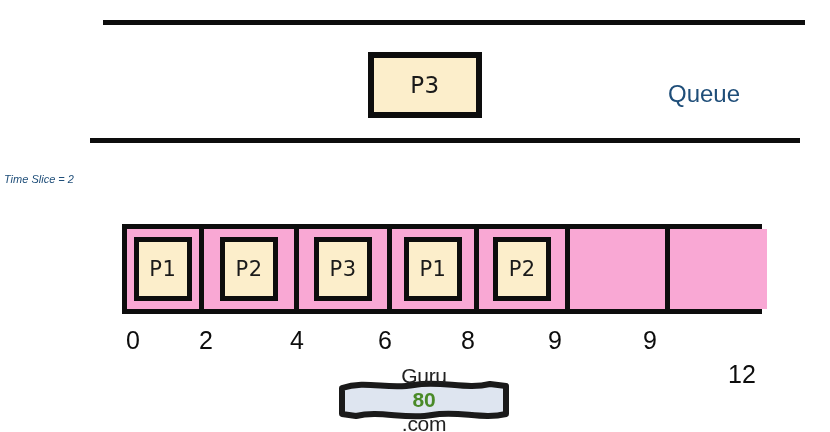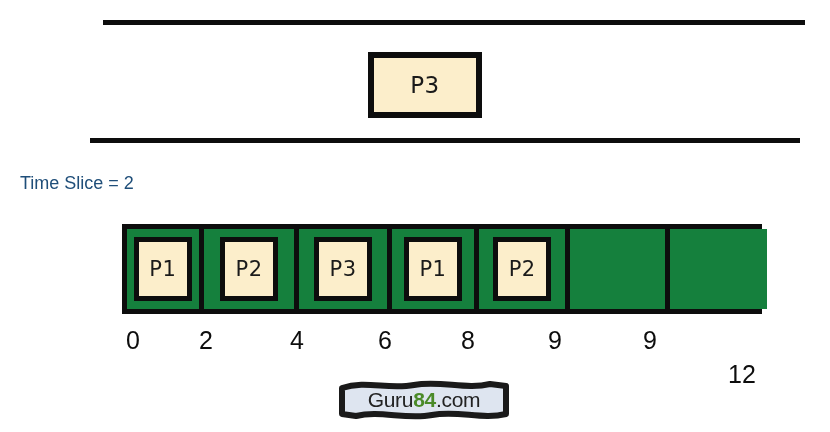--- a/index.html
+++ b/index.html
@@ -54,44 +54,45 @@
     left: 668px;
     top: 80px;
     font-size: 24px;
     color: #1f4e79;
     font-family: "Liberation Sans", sans-serif;
   }
 
   
   #time-slice-label {
     position: absolute;
-    left: 20px;
+    left: 4px;
     top: 173px;
-    font-size: 18px;
+    font-size: 11px;
     color: #1f4e79;
     font-family: "Liberation Sans", sans-serif;
     white-space: nowrap;
+    font-style: italic;
   }
 
   
   #gantt-chart {
     position: absolute;
     left: 122px;
     top: 224px;
     width: 640px;
     height: 90px;
     box-sizing: border-box;
     border: 5px solid #0d0d0d;
     background: #c5e0b4;
     display: flex;
   }
   .gantt-cell {
     position: relative;
     box-sizing: border-box;
-    background: #15803d;
+    background: #f9a8d4;
     border-right: 5px solid #0d0d0d;
     display: flex;
     align-items: center;
     justify-content: center;
   }
   .gantt-cell:last-child { border-right: none; }
 
   .gantt-inner {
     box-sizing: border-box;
     background: #fceecb;
@@ -138,35 +139,37 @@
   #watermark-text {
     position: absolute;
     left: 0; top: 0;
     width: 176px; height: 44px;
     display: flex;
     align-items: center;
     justify-content: center;
     font-size: 21px;
     font-family: "Liberation Sans", sans-serif;
     letter-spacing: -0.3px;
+    flex-direction: column;
   }
   .wm-dark  { color: #222222; }
   .wm-green { color: #4a8a28; font-weight: bold; }
 </style>
 </head>
 <body>
 
 <div id="queue-region">
 
   <div class="rail" id="queue-rail-top"></div>
 
   <div id="queue-box">
     <span class="proc-label">P3</span>
   </div>
 
+  <div id="queue-title">Queue</div>
 
   <div class="rail" id="queue-rail-bot"></div>
 </div>
 
 <div id="time-slice-label">Time Slice = 2</div>
 
 <div id="gantt-chart">
     <div class="gantt-cell" style="flex: 0 0 76.7159px;">
       <div class="gantt-inner">
         <span class="proc-label">P1</span>
@@ -207,16 +210,16 @@
     <div class="tick-label" style="left: 742px; margin-top: 34px;">12</div>
   </div>
 
 <div id="watermark">
   <svg width="176" height="44" viewBox="0 0 176 44">
     <path d="M6,10 C30,2 52,12 78,7 C104,2 130,12 154,6 L170,8 L170,36
              C146,42 122,32 96,37 C70,42 44,32 20,38 L6,36 Z" fill="#dee5f0" stroke="#1a1a1a" stroke-width="6" stroke-linejoin="round"></path>
   </svg>
   <div id="watermark-text">
     <span class="wm-dark">Guru</span>
-    <span class="wm-green">84</span>
+    <span class="wm-green">80</span>
     <span class="wm-dark">.com</span>
   </div>
 </div>
 
 </body></html>

